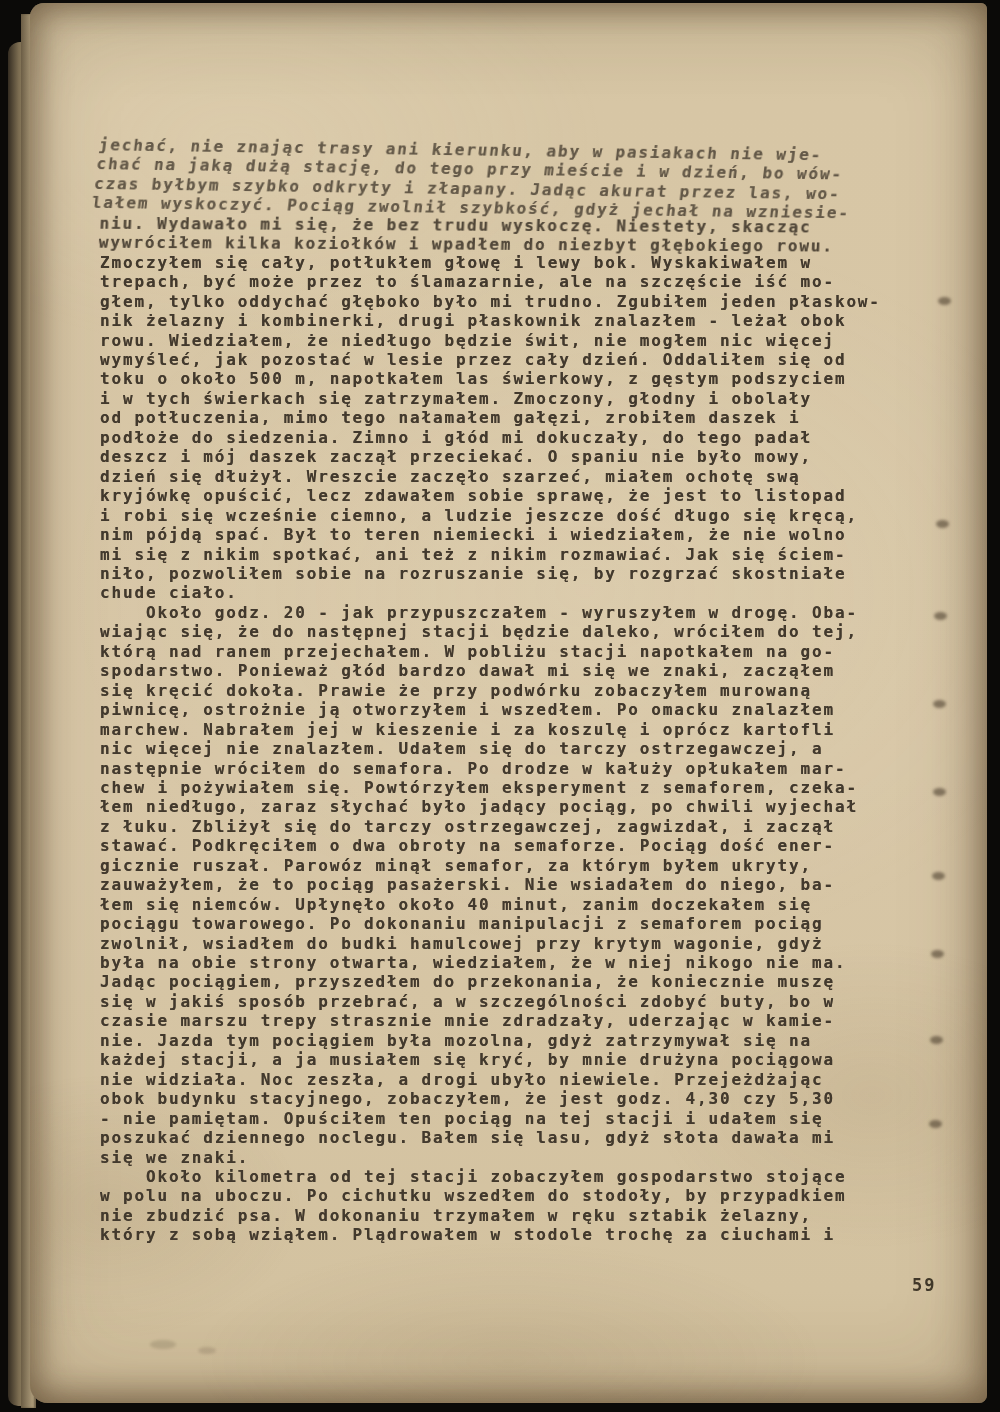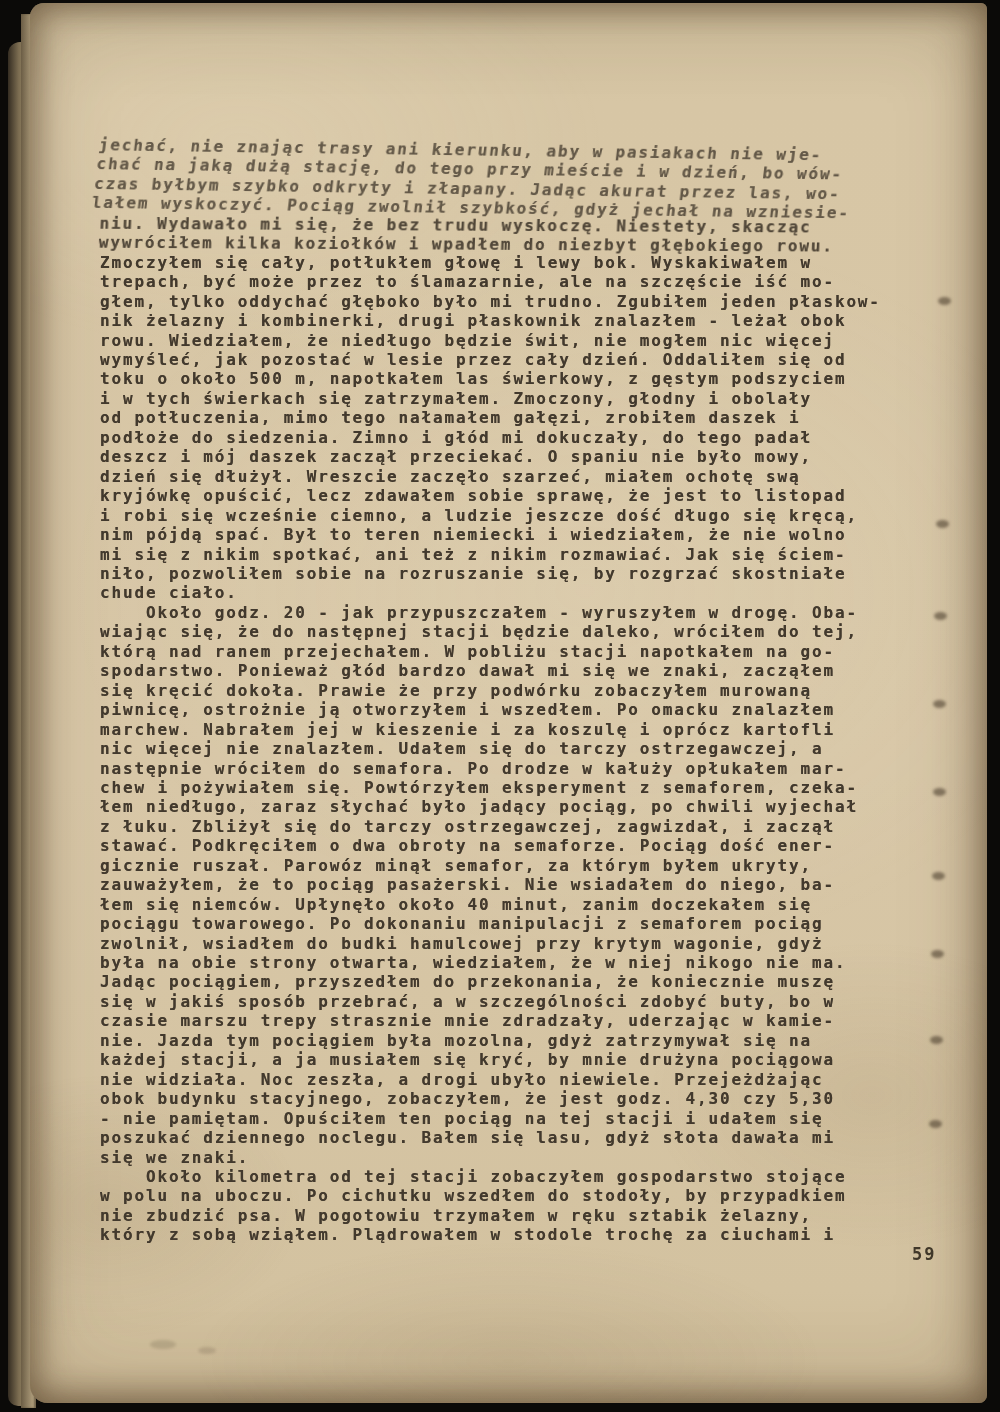--- a/index.html
+++ b/index.html
@@ -68,21 +68,21 @@
     filter: blur(0.35px);
   }
   .skewB {
     transform: rotate(0.3deg) skewX(-2deg);
     transform-origin: 6% 0%;
     opacity: 0.9;
     filter: blur(0.15px);
   }
   .page-number {
     position: absolute;
-    left: 882px; top: 1241px;
+    left: 882px; top: 1272px;
     font-family: "DejaVu Sans Mono", "Liberation Mono", monospace;
     font-size: 17px;
     font-weight: bold;
     letter-spacing: 2px;
     color: #403729;
   }
   
   .speck {
     position: absolute;
     width: 13px; height: 8px;
@@ -151,21 +151,21 @@
 czasie marszu trepy strasznie mnie zdradzały, uderzając w kamie-
 nie. Jazda tym pociągiem była mozolna, gdyż zatrzymywał się na
 każdej stacji, a ja musiałem się kryć, by mnie drużyna pociągowa
 nie widziała. Noc zeszła, a drogi ubyło niewiele. Przejeżdżając
 obok budynku stacyjnego, zobaczyłem, że jest godz. 4,30 czy 5,30
 - nie pamiętam. Opuściłem ten pociąg na tej stacji i udałem się
 poszukać dziennego noclegu. Bałem się lasu, gdyż słota dawała mi
 się we znaki.</div>
       <div class="tblock">    Około kilometra od tej stacji zobaczyłem gospodarstwo stojące
 w polu na uboczu. Po cichutku wszedłem do stodoły, by przypadkiem
-nie zbudzić psa. W pogotowiu trzymałem w ręku sztabik żelazny,
+nie zbudzić psa. W dokonaniu trzymałem w ręku sztabik żelazny,
 który z sobą wziąłem. Plądrowałem w stodole trochę za ciuchami i</div>
     </div>
 
     <div class="page-number">59</div>
 
     <div>
       <span class="speck" style="left:908px; top:294px;"></span>
       <span class="speck" style="left:906px; top:517px;"></span>
       <span class="speck" style="left:904px; top:609px;"></span>
       <span class="speck" style="left:903px; top:697px;"></span>

